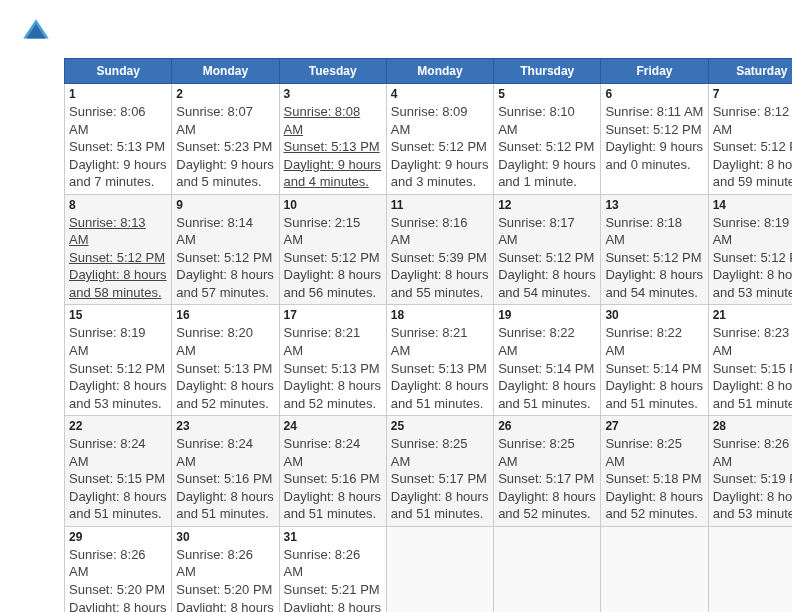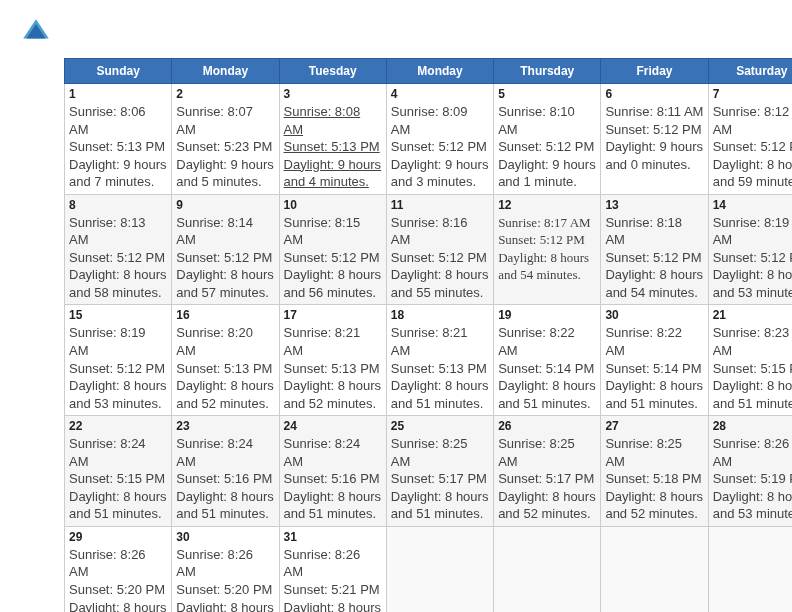--- a/index.html
+++ b/index.html
@@ -186,49 +186,49 @@
             <span class="day-num">7</span>
             <div class="day-detail" style="white-space: pre-line;">Sunrise: 8:12 AM
 Sunset: 5:12 PM
 Daylight: 8 hours
 and 59 minutes.</div>
           </td>
         </tr>
         <tr>
           <td>
             <span class="day-num">8</span>
-            <div class="day-detail" style="white-space: pre-line;">Sunrise: 8:13 AM
+            <div class="day-detail" style="white-space: pre-line; text-decoration: underline;">Sunrise: 8:13 AM
 Sunset: 5:12 PM
 Daylight: 8 hours
 and 58 minutes.</div>
           </td>
           <td>
             <span class="day-num">9</span>
             <div class="day-detail" style="white-space: pre-line;">Sunrise: 8:14 AM
 Sunset: 5:12 PM
 Daylight: 8 hours
 and 57 minutes.</div>
           </td>
           <td>
             <span class="day-num">10</span>
-            <div class="day-detail" style="white-space: pre-line;">Sunrise: 8:15 AM
+            <div class="day-detail" style="white-space: pre-line;">Sunrise: 2:15 AM
 Sunset: 5:12 PM
 Daylight: 8 hours
 and 56 minutes.</div>
           </td>
           <td>
             <span class="day-num">11</span>
             <div class="day-detail" style="white-space: pre-line;">Sunrise: 8:16 AM
-Sunset: 5:12 PM
+Sunset: 5:39 PM
 Daylight: 8 hours
 and 55 minutes.</div>
           </td>
           <td>
             <span class="day-num">12</span>
-            <div class="day-detail" style="white-space: pre-line; font-family: Liberation Serif, serif;">Sunrise: 8:17 AM
+            <div class="day-detail" style="white-space: pre-line;">Sunrise: 8:17 AM
 Sunset: 5:12 PM
 Daylight: 8 hours
 and 54 minutes.</div>
           </td>
           <td>
             <span class="day-num">13</span>
             <div class="day-detail" style="white-space: pre-line;">Sunrise: 8:18 AM
 Sunset: 5:12 PM
 Daylight: 8 hours
 and 54 minutes.</div>

